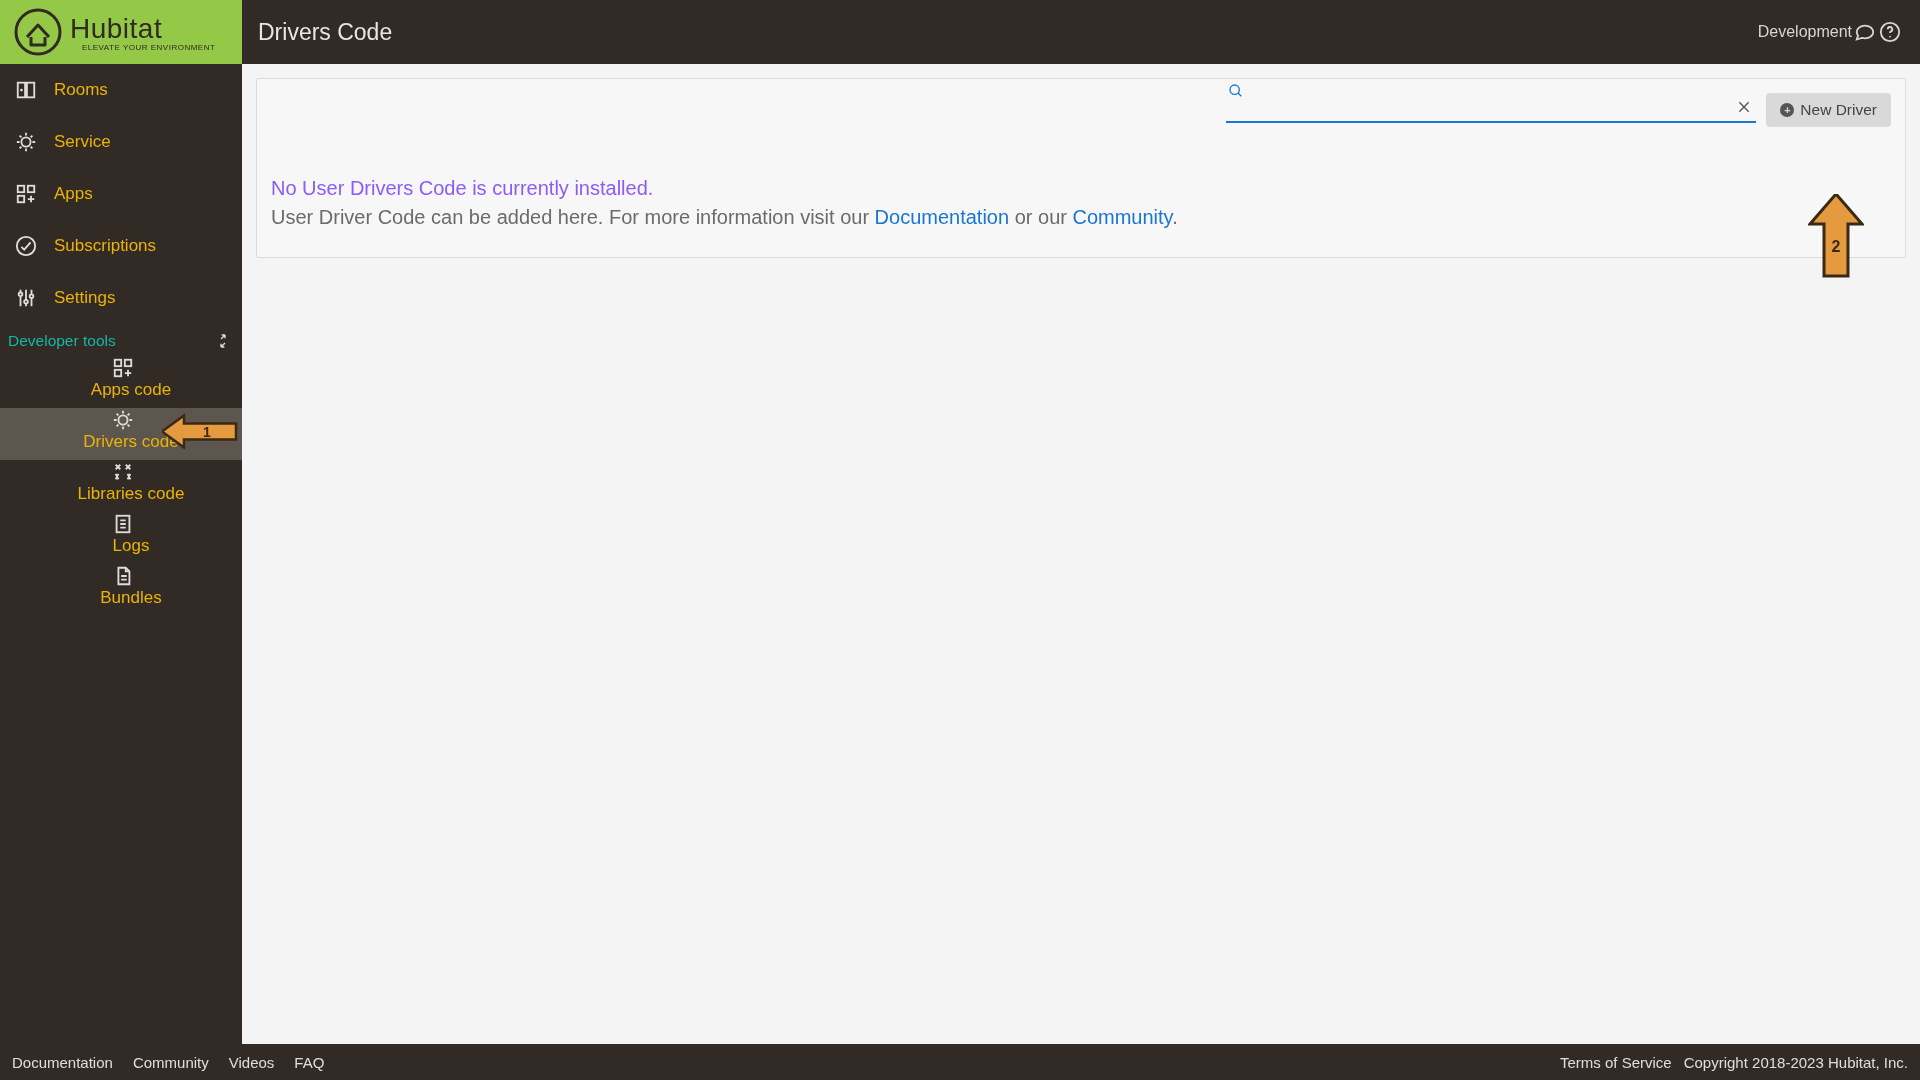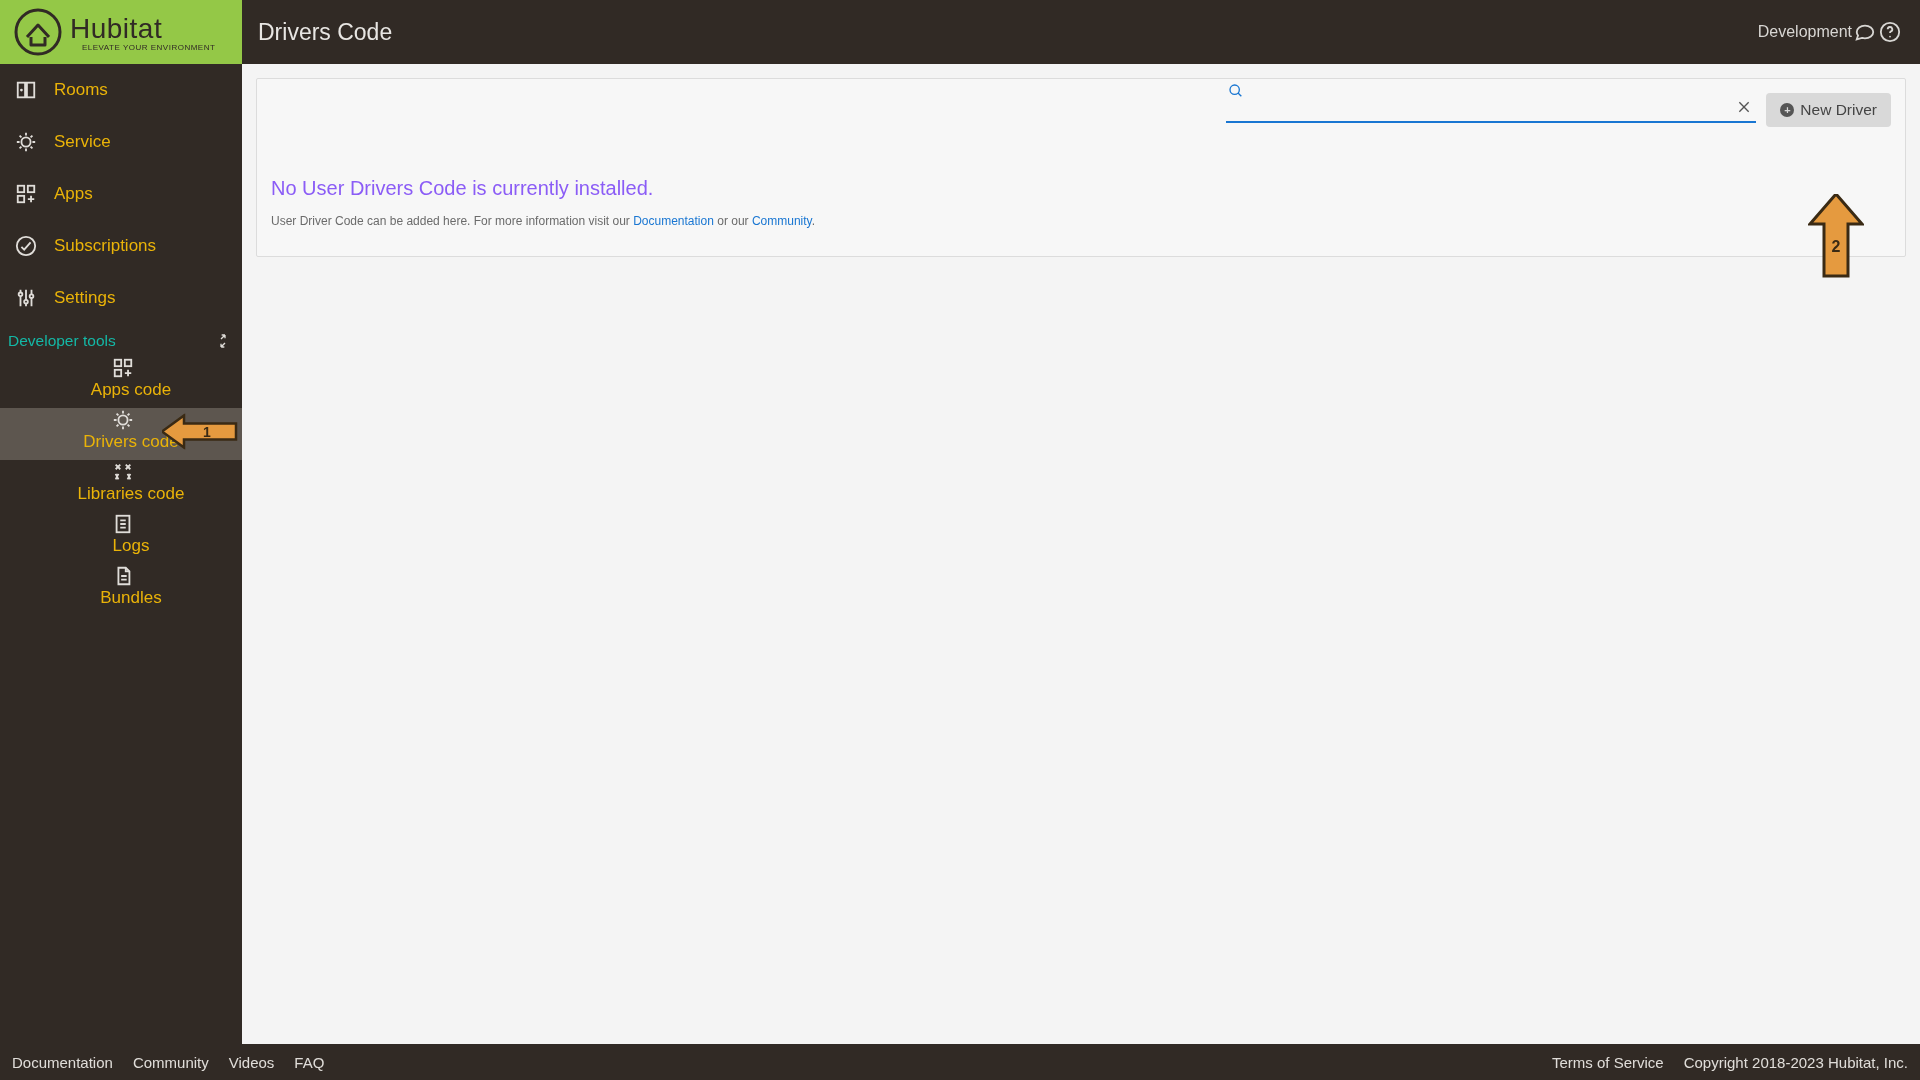--- a/index.html
+++ b/index.html
@@ -155,22 +155,22 @@
     display:flex; align-items:center; justify-content:center;
     line-height: 1;
   }
 
   .empty-title {
     margin-top: 40px;
     font-size: 20px;
     color: #8b5cf6;
   }
   .empty-sub {
-    margin-top: 14px;
-    font-size: 12px;
+    margin-top: 6px;
+    font-size: 20px;
     color: #6b6b6b;
   }
   .empty-sub a { color: #1976d2; text-decoration: none; }
 
   
   .arrow-up {
     position: absolute;
     top: 130px;
     right: 56px;
   }
@@ -180,21 +180,21 @@
     height: 36px;
     background: #312a25;
     display: flex;
     align-items: center;
     color: #e0ddd9;
     font-size: 15px;
     padding: 0 12px;
   }
   .footer-left { display: flex; gap: 20px; }
   .footer-left span, .footer-right span { cursor: pointer; }
-  .footer-right { margin-left: auto; display:flex; gap:20px; }
+  .footer-right { margin-left: auto; display:flex; gap:12px; }
 
 </style>
 </head>
 <body>
 
 <div class="header">
   <div class="logo-area">
     <div class="logo-mark">
       <svg width="50" height="50" viewBox="0 0 50 50">
         <circle cx="25" cy="25" r="22" stroke-width="3" fill="none"></circle>

